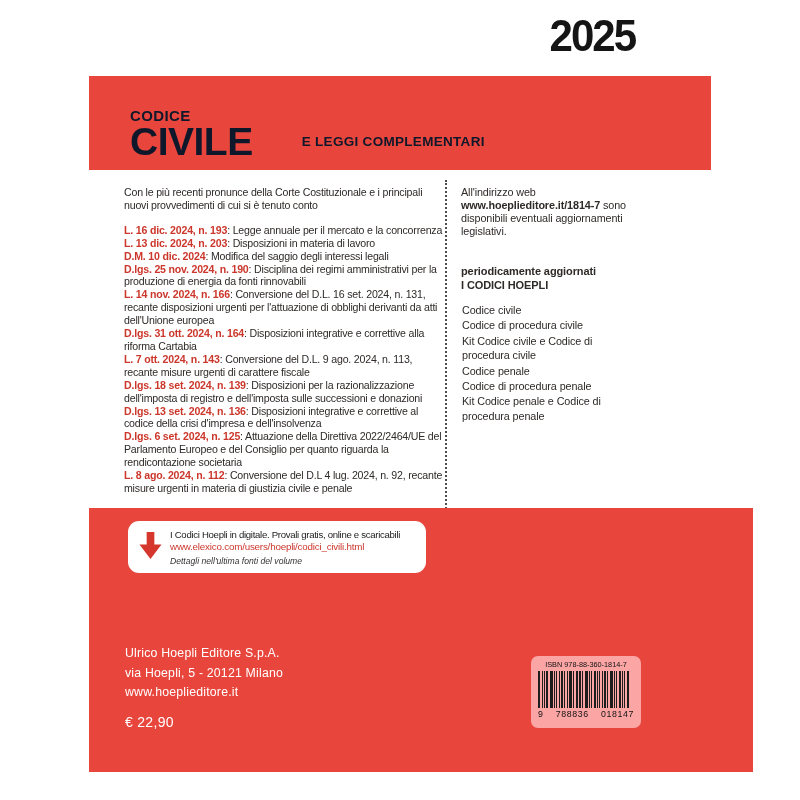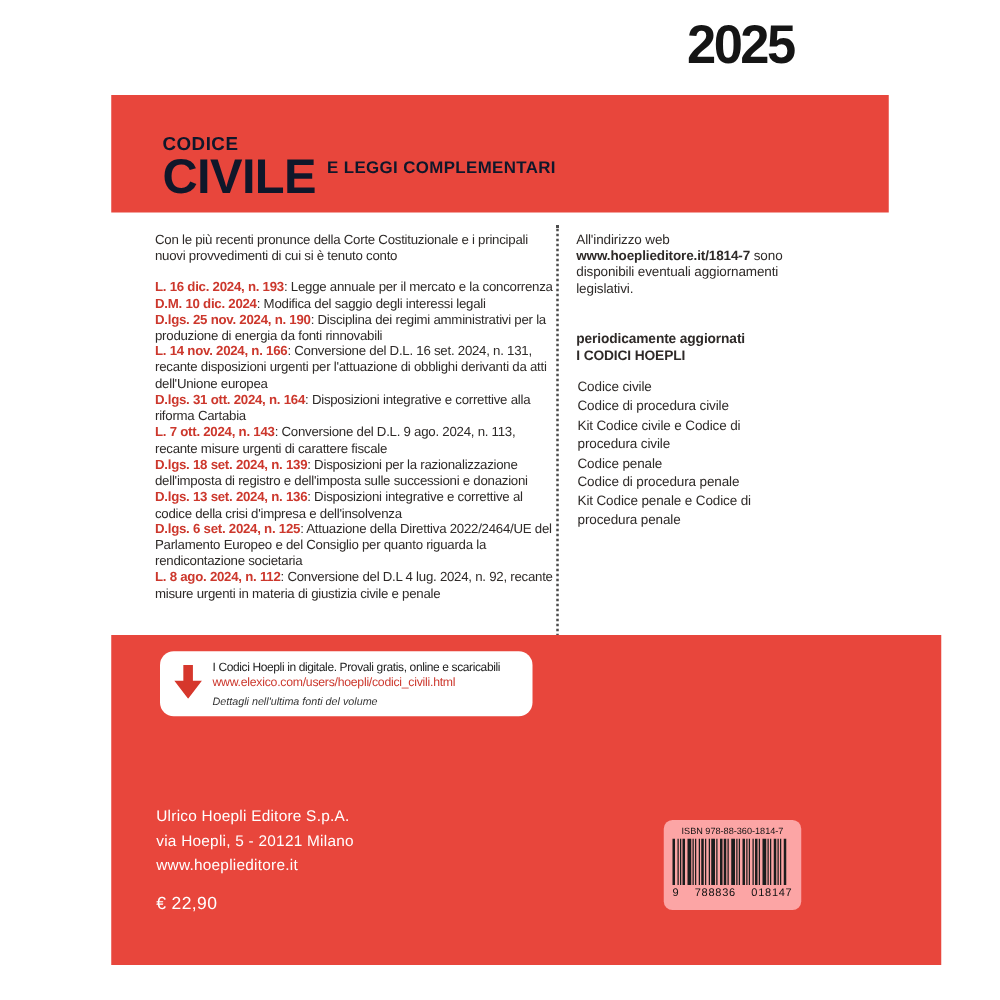--- a/index.html
+++ b/index.html
@@ -18,21 +18,21 @@
     color:#151515;transform:scaleY(1.04);
   }
 
   
   .banner{
     position:absolute;left:89px;top:76px;width:622px;height:94px;
     background:var(--cover-red);
   }
   .banner-inner{position:absolute;left:41px;bottom:13px;color:#0f172a;}
   .banner-kicker{font-size:15px;font-weight:bold;letter-spacing:.4px;line-height:1;margin-bottom:3px;}
-  .banner-row{display:flex;align-items:flex-start;}
+  .banner-row{display:flex;align-items:center;gap:40px;}
   .banner-title{font-size:39px;font-weight:bold;letter-spacing:-.5px;line-height:.8;}
   .banner-subtitle{font-size:13.5px;font-weight:bold;letter-spacing:.3px;margin-left:9px;}
 
   
   .col-left{
     position:absolute;left:124px;top:186px;width:322px;
     font-size:10.6px;line-height:12.9px;letter-spacing:-.2px;color:#2e2a28;
   }
   .intro{margin:0 0 12px 0;}
   .entry{margin:0;}
@@ -99,20 +99,21 @@
       <div class="banner-row">
         <span class="banner-title">CIVILE</span>
         <span class="banner-subtitle">E LEGGI COMPLEMENTARI</span>
       </div>
     </div>
   </div>
 
   <div class="col-left">
     <p class="intro">Con le più recenti pronunce della Corte Costituzionale e i principali nuovi provvedimenti di cui si è tenuto conto</p>
     <p class="entry"><span class="ref">L. 16 dic. 2024, n. 193</span><span>: Legge annuale per il mercato e la concorrenza</span></p>
+    <p class="entry"><span class="ref">L. 13 dic. 2024, n. 203</span><span>: Disposizioni in materia di lavoro</span></p>
     <p class="entry"><span class="ref">D.M. 10 dic. 2024</span><span>: Modifica del saggio degli interessi legali</span></p>
     <p class="entry"><span class="ref">D.lgs. 25 nov. 2024, n. 190</span><span>: Disciplina dei regimi amministrativi per la produzione di energia da fonti rinnovabili</span></p>
     <p class="entry"><span class="ref">L. 14 nov. 2024, n. 166</span><span>: Conversione del D.L. 16 set. 2024, n. 131, recante disposizioni urgenti per l'attuazione di obblighi derivanti da atti dell'Unione europea</span></p>
     <p class="entry"><span class="ref">D.lgs. 31 ott. 2024, n. 164</span><span>: Disposizioni integrative e correttive alla riforma Cartabia</span></p>
     <p class="entry"><span class="ref">L. 7 ott. 2024, n. 143</span><span>: Conversione del D.L. 9 ago. 2024, n. 113, recante misure urgenti di carattere fiscale</span></p>
     <p class="entry"><span class="ref">D.lgs. 18 set. 2024, n. 139</span><span>: Disposizioni per la razionalizzazione dell'imposta di registro e dell'imposta sulle successioni e donazioni</span></p>
     <p class="entry"><span class="ref">D.lgs. 13 set. 2024, n. 136</span><span>: Disposizioni integrative e correttive al codice della crisi d'impresa e dell'insolvenza</span></p>
     <p class="entry"><span class="ref">D.lgs. 6 set. 2024, n. 125</span><span>: Attuazione della Direttiva 2022/2464/UE del Parlamento Europeo e del Consiglio per quanto riguarda la rendicontazione societaria</span></p>
     <p class="entry"><span class="ref">L. 8 ago. 2024, n. 112</span><span>: Conversione del D.L 4 lug. 2024, n. 92, recante misure urgenti in materia di giustizia civile e penale</span></p>
   </div>

